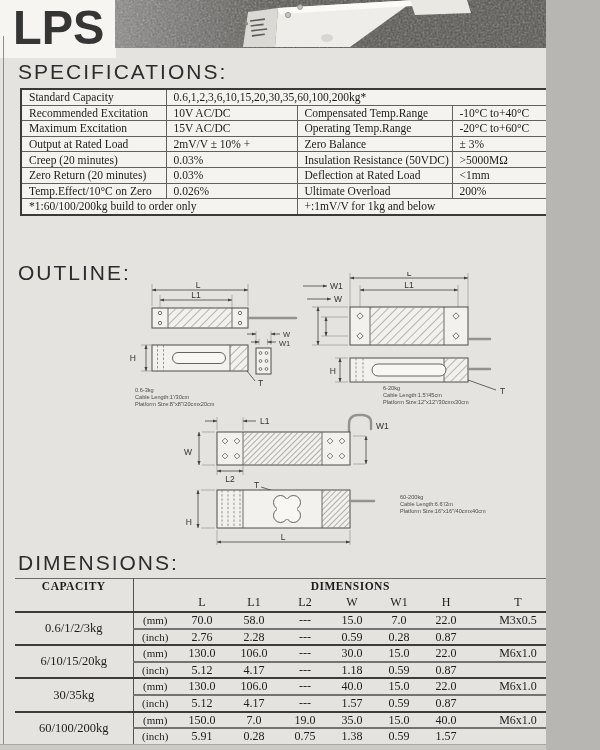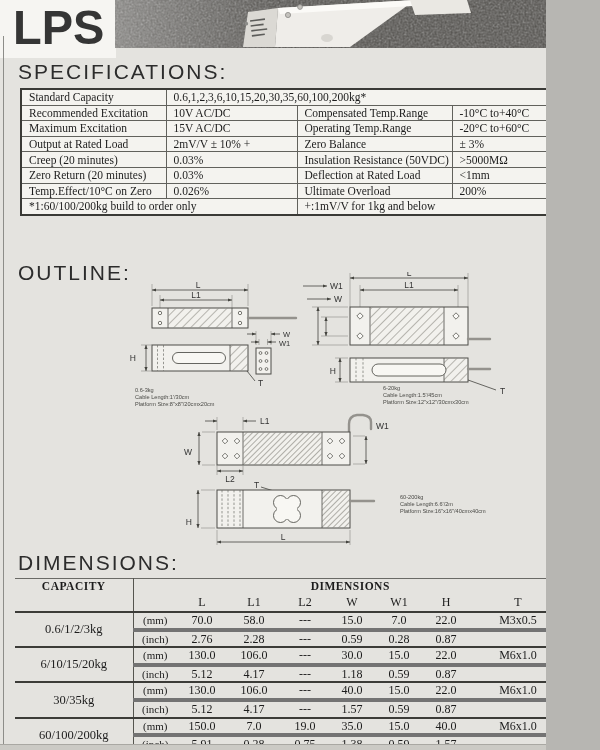--- a/index.html
+++ b/index.html
@@ -43,21 +43,21 @@
   .dims-table{position:absolute;left:15px;top:578px;width:552px;border-collapse:collapse;
               font-size:12px;color:#1c1c1c;text-align:center;table-layout:fixed;
               border-top:1px solid #6a6a66;border-bottom:2px solid #3c3c38;}
   .dims-table td{padding:0;line-height:14.6px;background:transparent;}
   .hdr1 td{line-height:15px;font-size:11.5px;letter-spacing:0.5px;font-weight:bold;}
   .hdr2 td{line-height:17px;border-bottom:2px solid #3c3c38;}
   td.hdrcap{border-bottom:2px solid #3c3c38;vertical-align:top;line-height:15px;font-size:11.5px;letter-spacing:0.5px;}
   .cap-col{border-right:1px solid #55554f;}
   .capcell{font-size:12.5px;vertical-align:middle;}
   .gsep td{border-top:2px solid #3c3c38;}
-  .inch-row td{border-top:4px solid #737373;}
+  .inch-row td{border-top:2px solid #737373;}
   .unit{font-size:11px;}
 </style>
 </head>
 <body>
 
 <div class="page">
 
   <div class="header-white"></div>
 
   <svg class="photo" viewBox="0 0 485 48" preserveAspectRatio="none">

